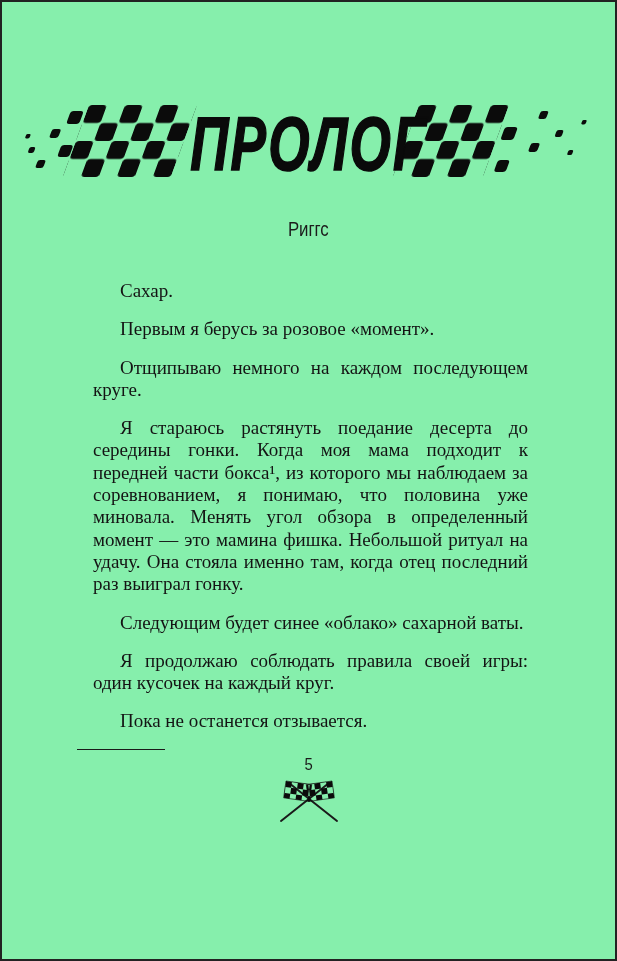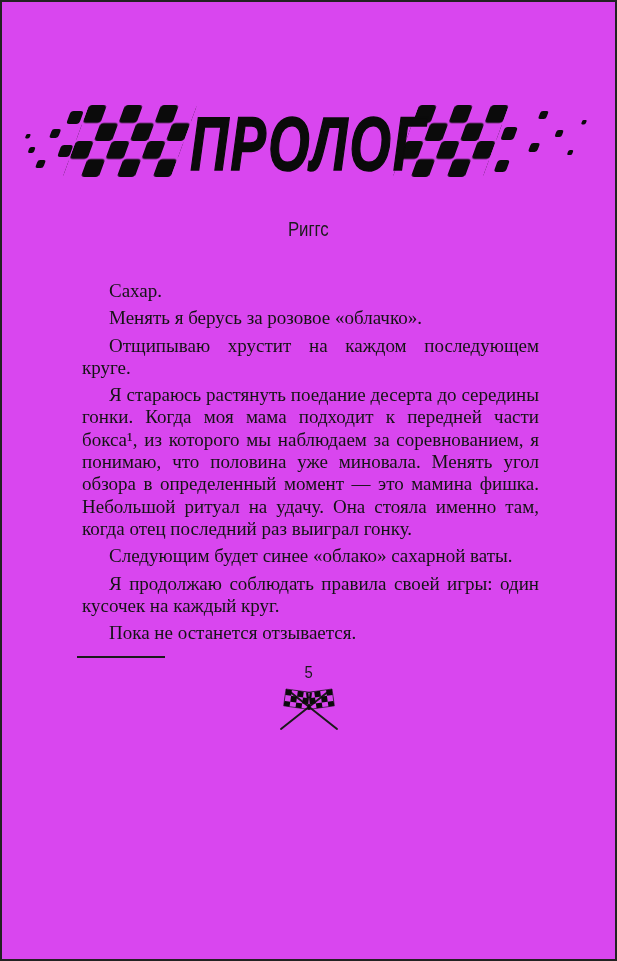--- a/index.html
+++ b/index.html
@@ -1,19 +1,19 @@
 <!DOCTYPE html>
 <html lang="ru"><head>
 <meta charset="utf-8">
 <style>
   html,body{margin:0;padding:0;background:#e8e8e8;}
   .page{
     position:relative;
     width:613px;height:957px;
-    background:#d946ef;
+    background:#86efac;
     border:2px solid #222222;
     overflow:hidden;
     font-family:"Liberation Serif","DejaVu Serif",serif;
     color:#141414;
   }
   .banner{display:block;margin:91px auto 0;width:590px;height:100px;}
   .banner-title{
     font-family:"Liberation Sans","DejaVu Sans",sans-serif;
     font-style:italic;
     font-weight:bold;
@@ -32,21 +32,21 @@
     transform:scaleX(0.84);
   }
   .body-text{
     margin:38px 71px 0 75px;
     width:467px;
     font-size:19px;
     line-height:22.3px;
     text-align:justify;
     hyphens:auto;
   }
-  .body-text p{margin:5px;text-indent:27px;}
+  .body-text p{margin:16px;text-indent:27px;}
   .footnote-rule{
     margin:12px 0 0 75px;
     width:88px;height:1.5px;
     background:#1a1a1a;
   }
   .footnote{
     margin:6px 71px 0 75px;
     width:467px;
     font-size:18px;
     line-height:21px;
@@ -103,22 +103,22 @@
 
     <text class="banner-title" text-anchor="middle" transform="translate(295,77) scale(0.70,1)">ПРОЛОГ</text>
   </svg>
 
   <div class="subtitle-row">
     <span class="subtitle">Риггс</span>
   </div>
 
   <div class="body-text">
     <p>Сахар.</p>
-    <p>Менять я берусь за розовое «облачко».</p>
-    <p>Отщипываю хрустит на каждом последующем круге.</p>
+    <p>Первым я берусь за розовое «момент».</p>
+    <p>Отщипываю немного на каждом последующем круге.</p>
     <p>Я стараюсь растянуть поедание десерта до середины гонки. Когда моя мама подходит к передней части бокса¹, из которого мы наблюдаем за соревнованием, я понимаю, что половина уже миновала. Менять угол обзора в определенный момент — это мамина фишка. Небольшой ритуал на удачу. Она стояла именно там, когда отец последний раз выиграл гонку.</p>
     <p>Следующим будет синее «облако» сахарной ваты.</p>
     <p>Я продолжаю соблюдать правила своей игры: один кусочек на каждый круг.</p>
     <p>Пока не останется отзывается.</p>
   </div>
 
   <div class="footnote-rule"></div>
 
   <div class="page-number-row">
     <span class="page-number">5</span>

